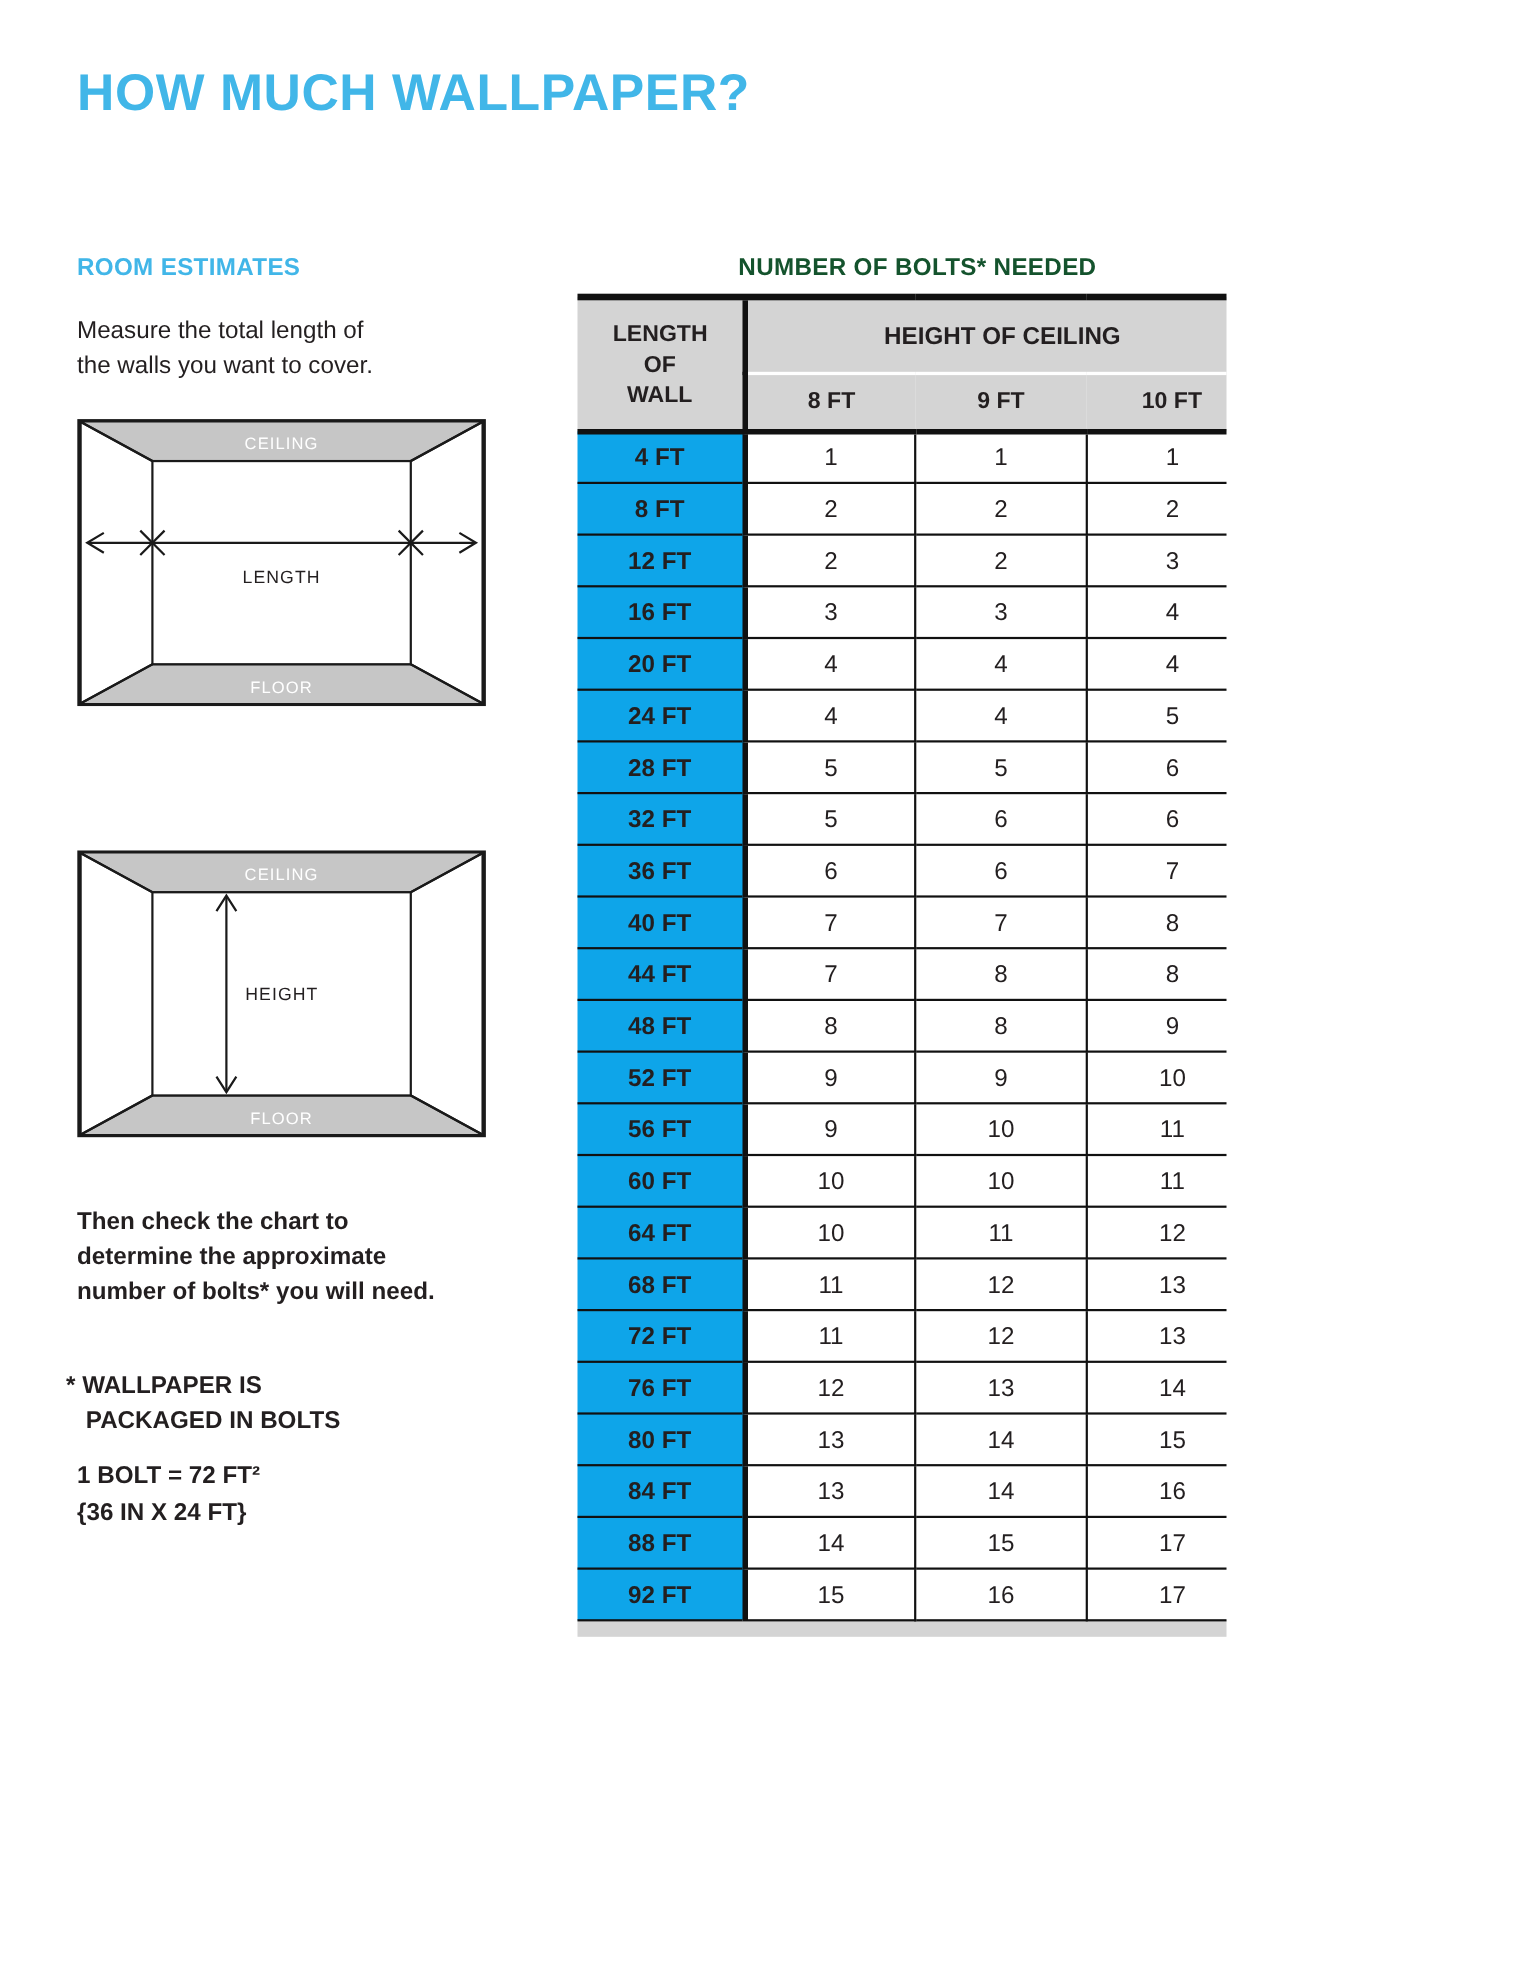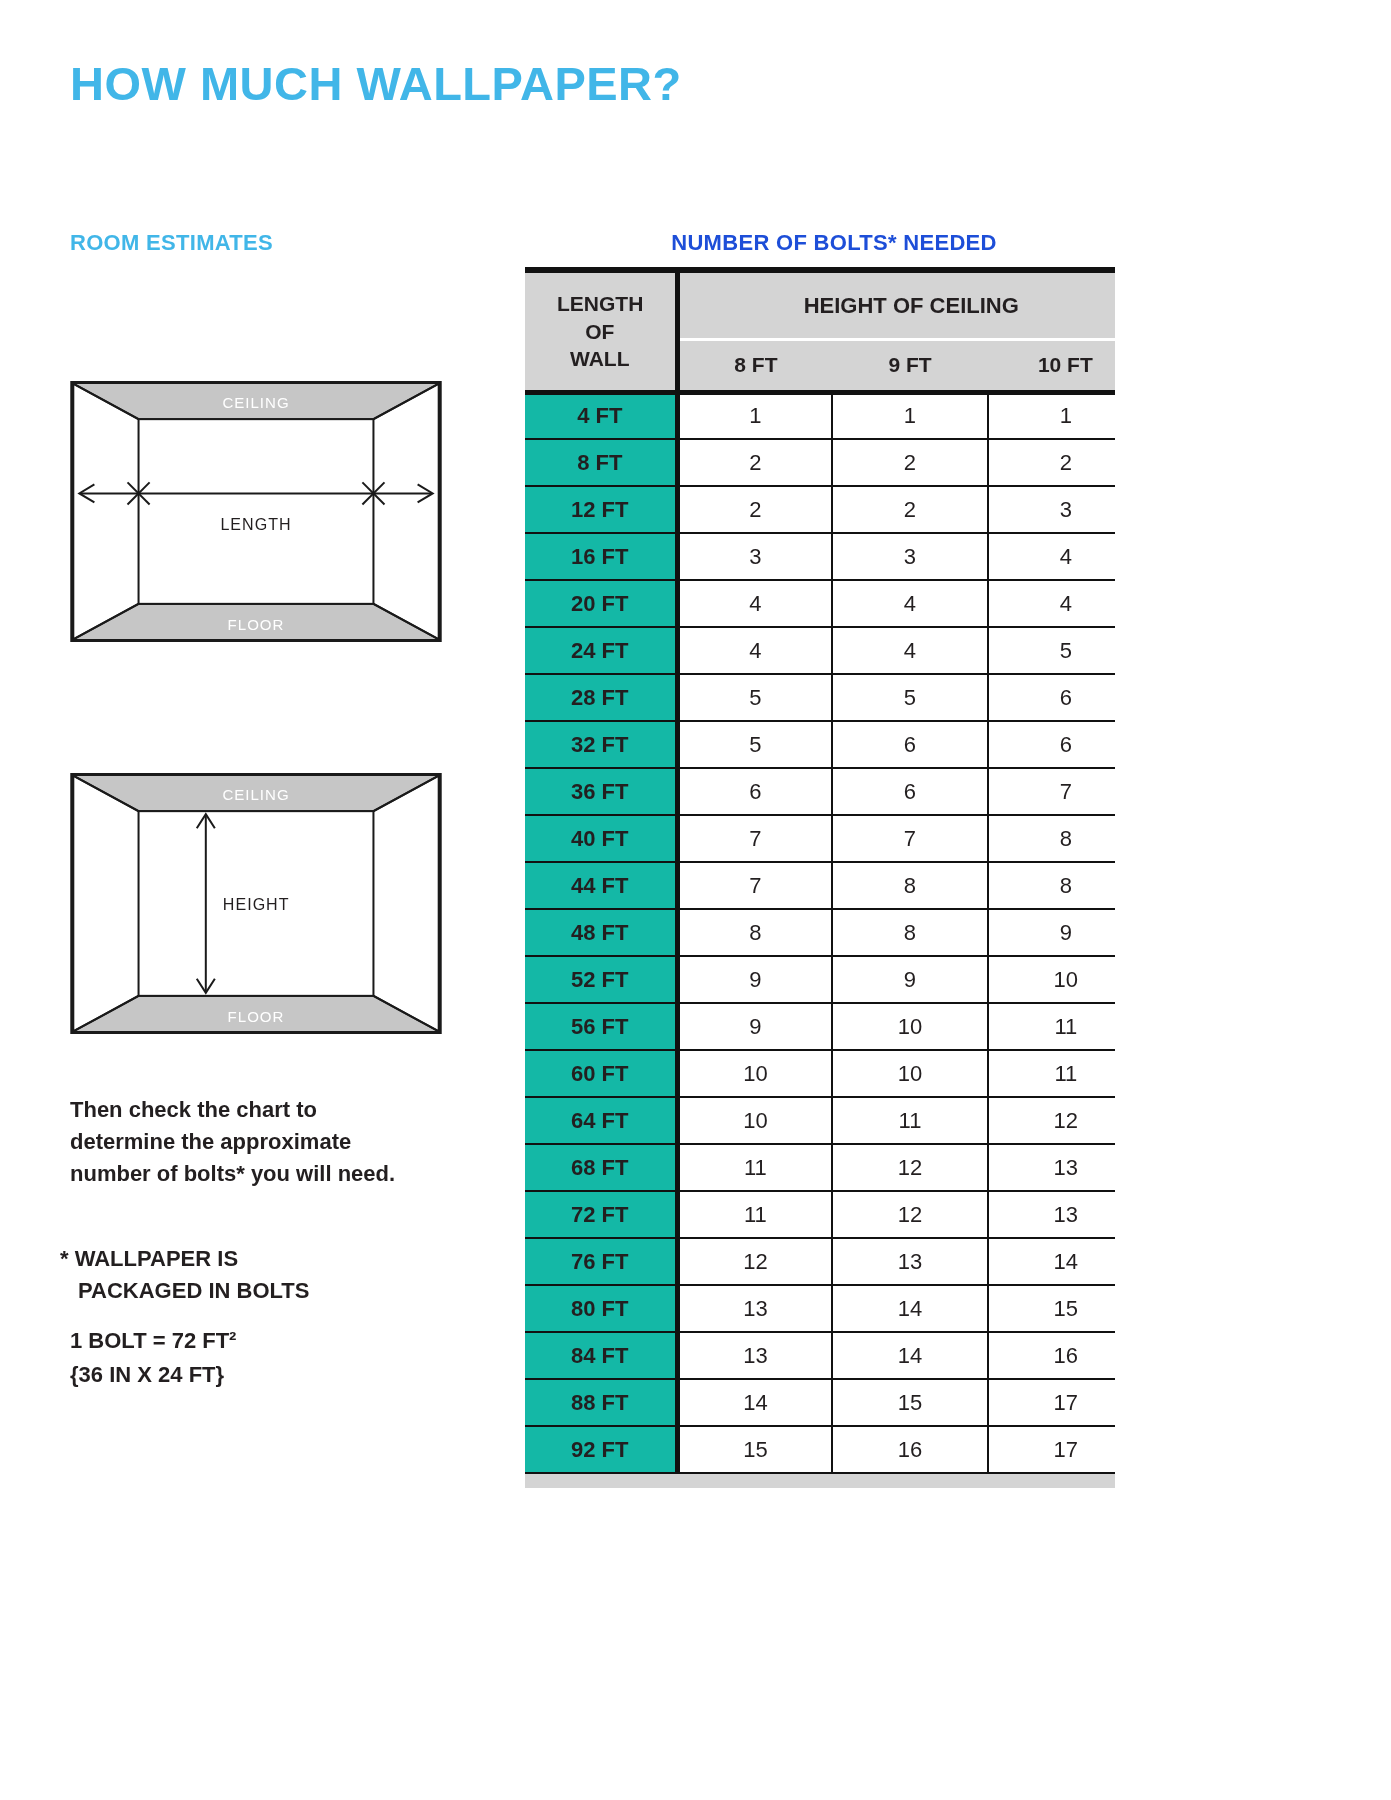--- a/index.html
+++ b/index.html
@@ -34,21 +34,21 @@
   }
   .footnote .line2 { padding-left:18px; }
 
   .bolt-info {
     position:absolute; left:70px; top:1324px;
     font-size:22px; font-weight:bold; line-height:1.55;
   }
 
   .table-heading {
     position:absolute; left:525px; top:230px; width:618px;
-    text-align:center; font-size:22px; font-weight:bold; color:#1d4ed8; letter-spacing:0.3px;
+    text-align:center; font-size:22px; font-weight:bold; color:#14532d; letter-spacing:0.3px;
   }
 
   table.bolts-table {
     position:absolute; left:525px; top:267px; width:618px;
     border-collapse:collapse; table-layout:fixed;
   }
   .bolts-table th, .bolts-table td { text-align:center; vertical-align:middle; }
 
   .bolts-table th.length-header {
     width:152px; height:122px;
@@ -62,21 +62,21 @@
     border-top:6px solid #111; border-bottom:3px solid #ffffff; border-left:5px solid #111; border-right:none;
     font-size:22px; font-weight:bold;text-align:center;
   }
   .bolts-table tr.sub-header th {
     height:51px;
     background:#d4d4d4;
     border-top:none; border-bottom:5px solid #111; border-left:none; border-right:none;
     font-size:21px; font-weight:bold;
   }
   .bolts-table tbody th.row-label {
-    background:#14b8a6;
+    background:#0ea5e9;
     border-left:none; border-right:5px solid #111;
     border-top:2px solid #111; border-bottom:2px solid #111;
     font-size:22px; font-weight:bold; height:47px;
   }
   .bolts-table tbody td {
     background:#ffffff;
     border:2px solid #111;
     font-size:22px; height:47px;
   }
   .bolts-table tbody td:last-child { border-right:none; }
@@ -87,20 +87,22 @@
 </style>
 </head>
 <body>
 
 <div class="page">
 
   <h1 class="title">HOW MUCH WALLPAPER?</h1>
 
   <h2 class="section-heading">ROOM ESTIMATES</h2>
 
+  <p class="para step1">Measure the total length of
+the walls you want to cover.</p>
 
   <svg class="room-diagram diagram1" viewBox="0 0 370 260">
     <rect x="2" y="2" width="366" height="256" fill="#ffffff" stroke="#1a1a1a" stroke-width="4"></rect>
     <polygon points="2,2 368,2 302,38 68,38" fill="#c6c6c6" stroke="#1a1a1a" stroke-width="2"></polygon>
     <polygon points="2,258 368,258 302,222 68,222" fill="#c6c6c6" stroke="#1a1a1a" stroke-width="2"></polygon>
     <rect x="68" y="38" width="234" height="184" fill="#ffffff" stroke="#1a1a1a" stroke-width="2"></rect>
     <line x1="2" y1="2" x2="68" y2="38" stroke="#1a1a1a" stroke-width="2"></line>
     <line x1="368" y1="2" x2="302" y2="38" stroke="#1a1a1a" stroke-width="2"></line>
     <line x1="2" y1="258" x2="68" y2="222" stroke="#1a1a1a" stroke-width="2"></line>
     <line x1="368" y1="258" x2="302" y2="222" stroke="#1a1a1a" stroke-width="2"></line>

